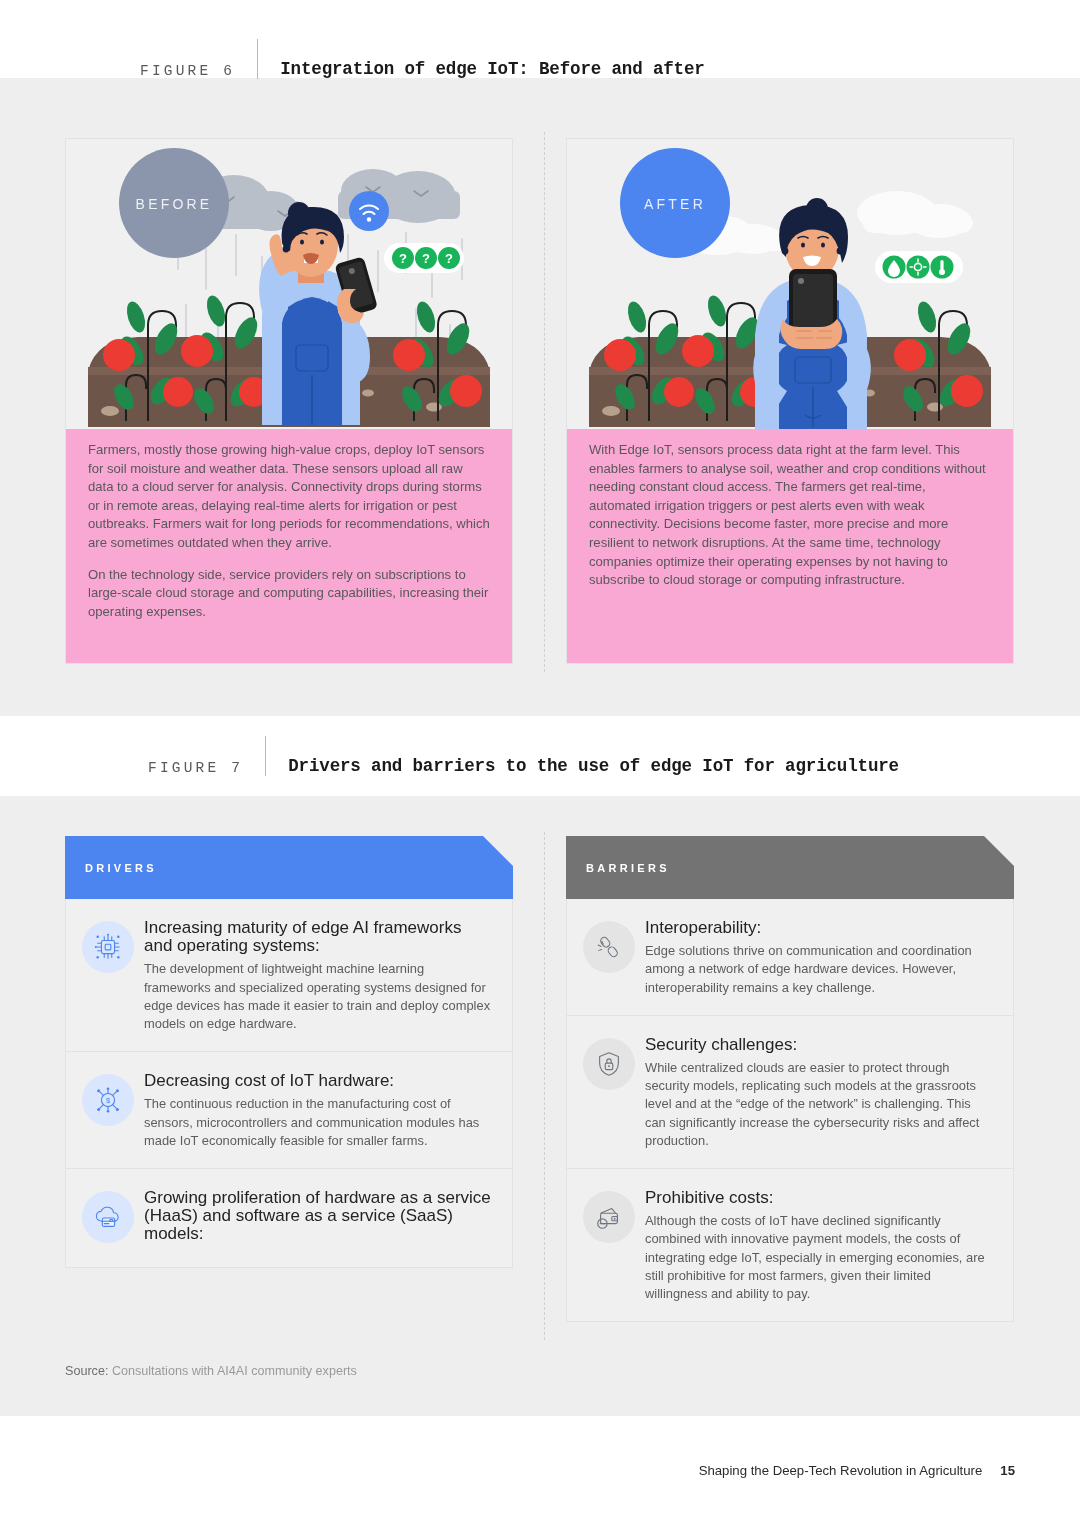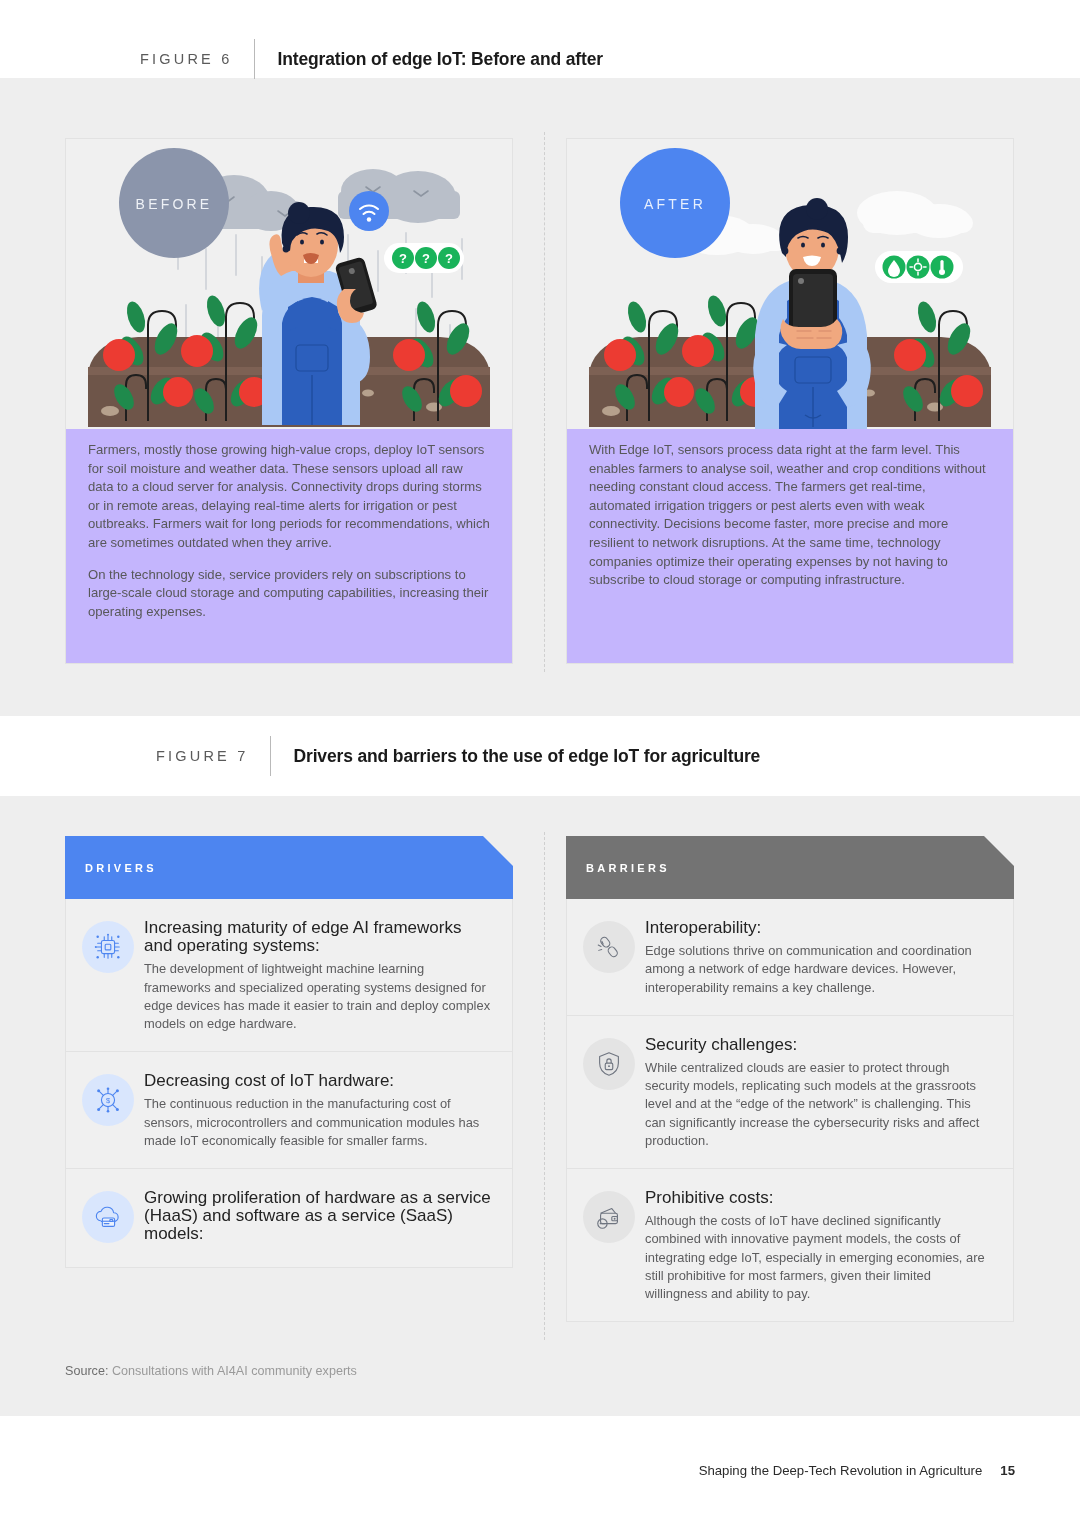--- a/index.html
+++ b/index.html
@@ -15,36 +15,36 @@
 
   
   .band-grey{position:absolute;left:0;width:1080px;background:#eeeeee;}
   .band-white{position:absolute;left:0;width:1080px;background:#ffffff;}
 
   #band-fig6{top:78px;height:638px;}
   #band-fig7-white{top:716px;height:80px;}
   #band-fig7{top:796px;height:620px;}
 
   
-  .fig-header{position:absolute;display:flex;align-items:center;height:40px;}
+  .fig-header{position:absolute;display:flex;align-items:flex-end;height:40px;font-family:Liberation Mono, monospace;}
   .fig-label{
     font-size:14.5px;letter-spacing:3.2px;color:#5a5a5a;
     text-transform:uppercase;font-weight:400;white-space:nowrap;
   }
   .fig-rule{
     width:1px;background:#b9b9b9;height:40px;margin:0 22px 0 22px;
   }
   .fig-title{font-size:17.5px;font-weight:700;color:#1a1a1a;white-space:nowrap;letter-spacing:-0.15px;}
   #fig6-header{top:39px;left:140px;}
-  #fig7-header{top:736px;left:156px;}
+  #fig7-header{top:736px;left:148px;}
 
   
   .f6-panel{
     position:absolute;top:138px;width:448px;height:526px;
-    border:1px solid #e2e2e2;background:#c4b5fd;box-sizing:border-box;
+    border:1px solid #e2e2e2;background:#f9a8d4;box-sizing:border-box;
   }
   #f6-panel-before{left:65px;}
   #f6-panel-after{left:566px;}
   .f6-divider{
     position:absolute;left:544px;top:132px;width:0;height:540px;
     border-left:1px dashed #cfcfcf;
   }
   .illus{position:absolute;left:0;top:0;width:446px;height:290px;overflow:hidden;}
   .f6-body{
     position:absolute;left:22px;right:22px;top:302px;

